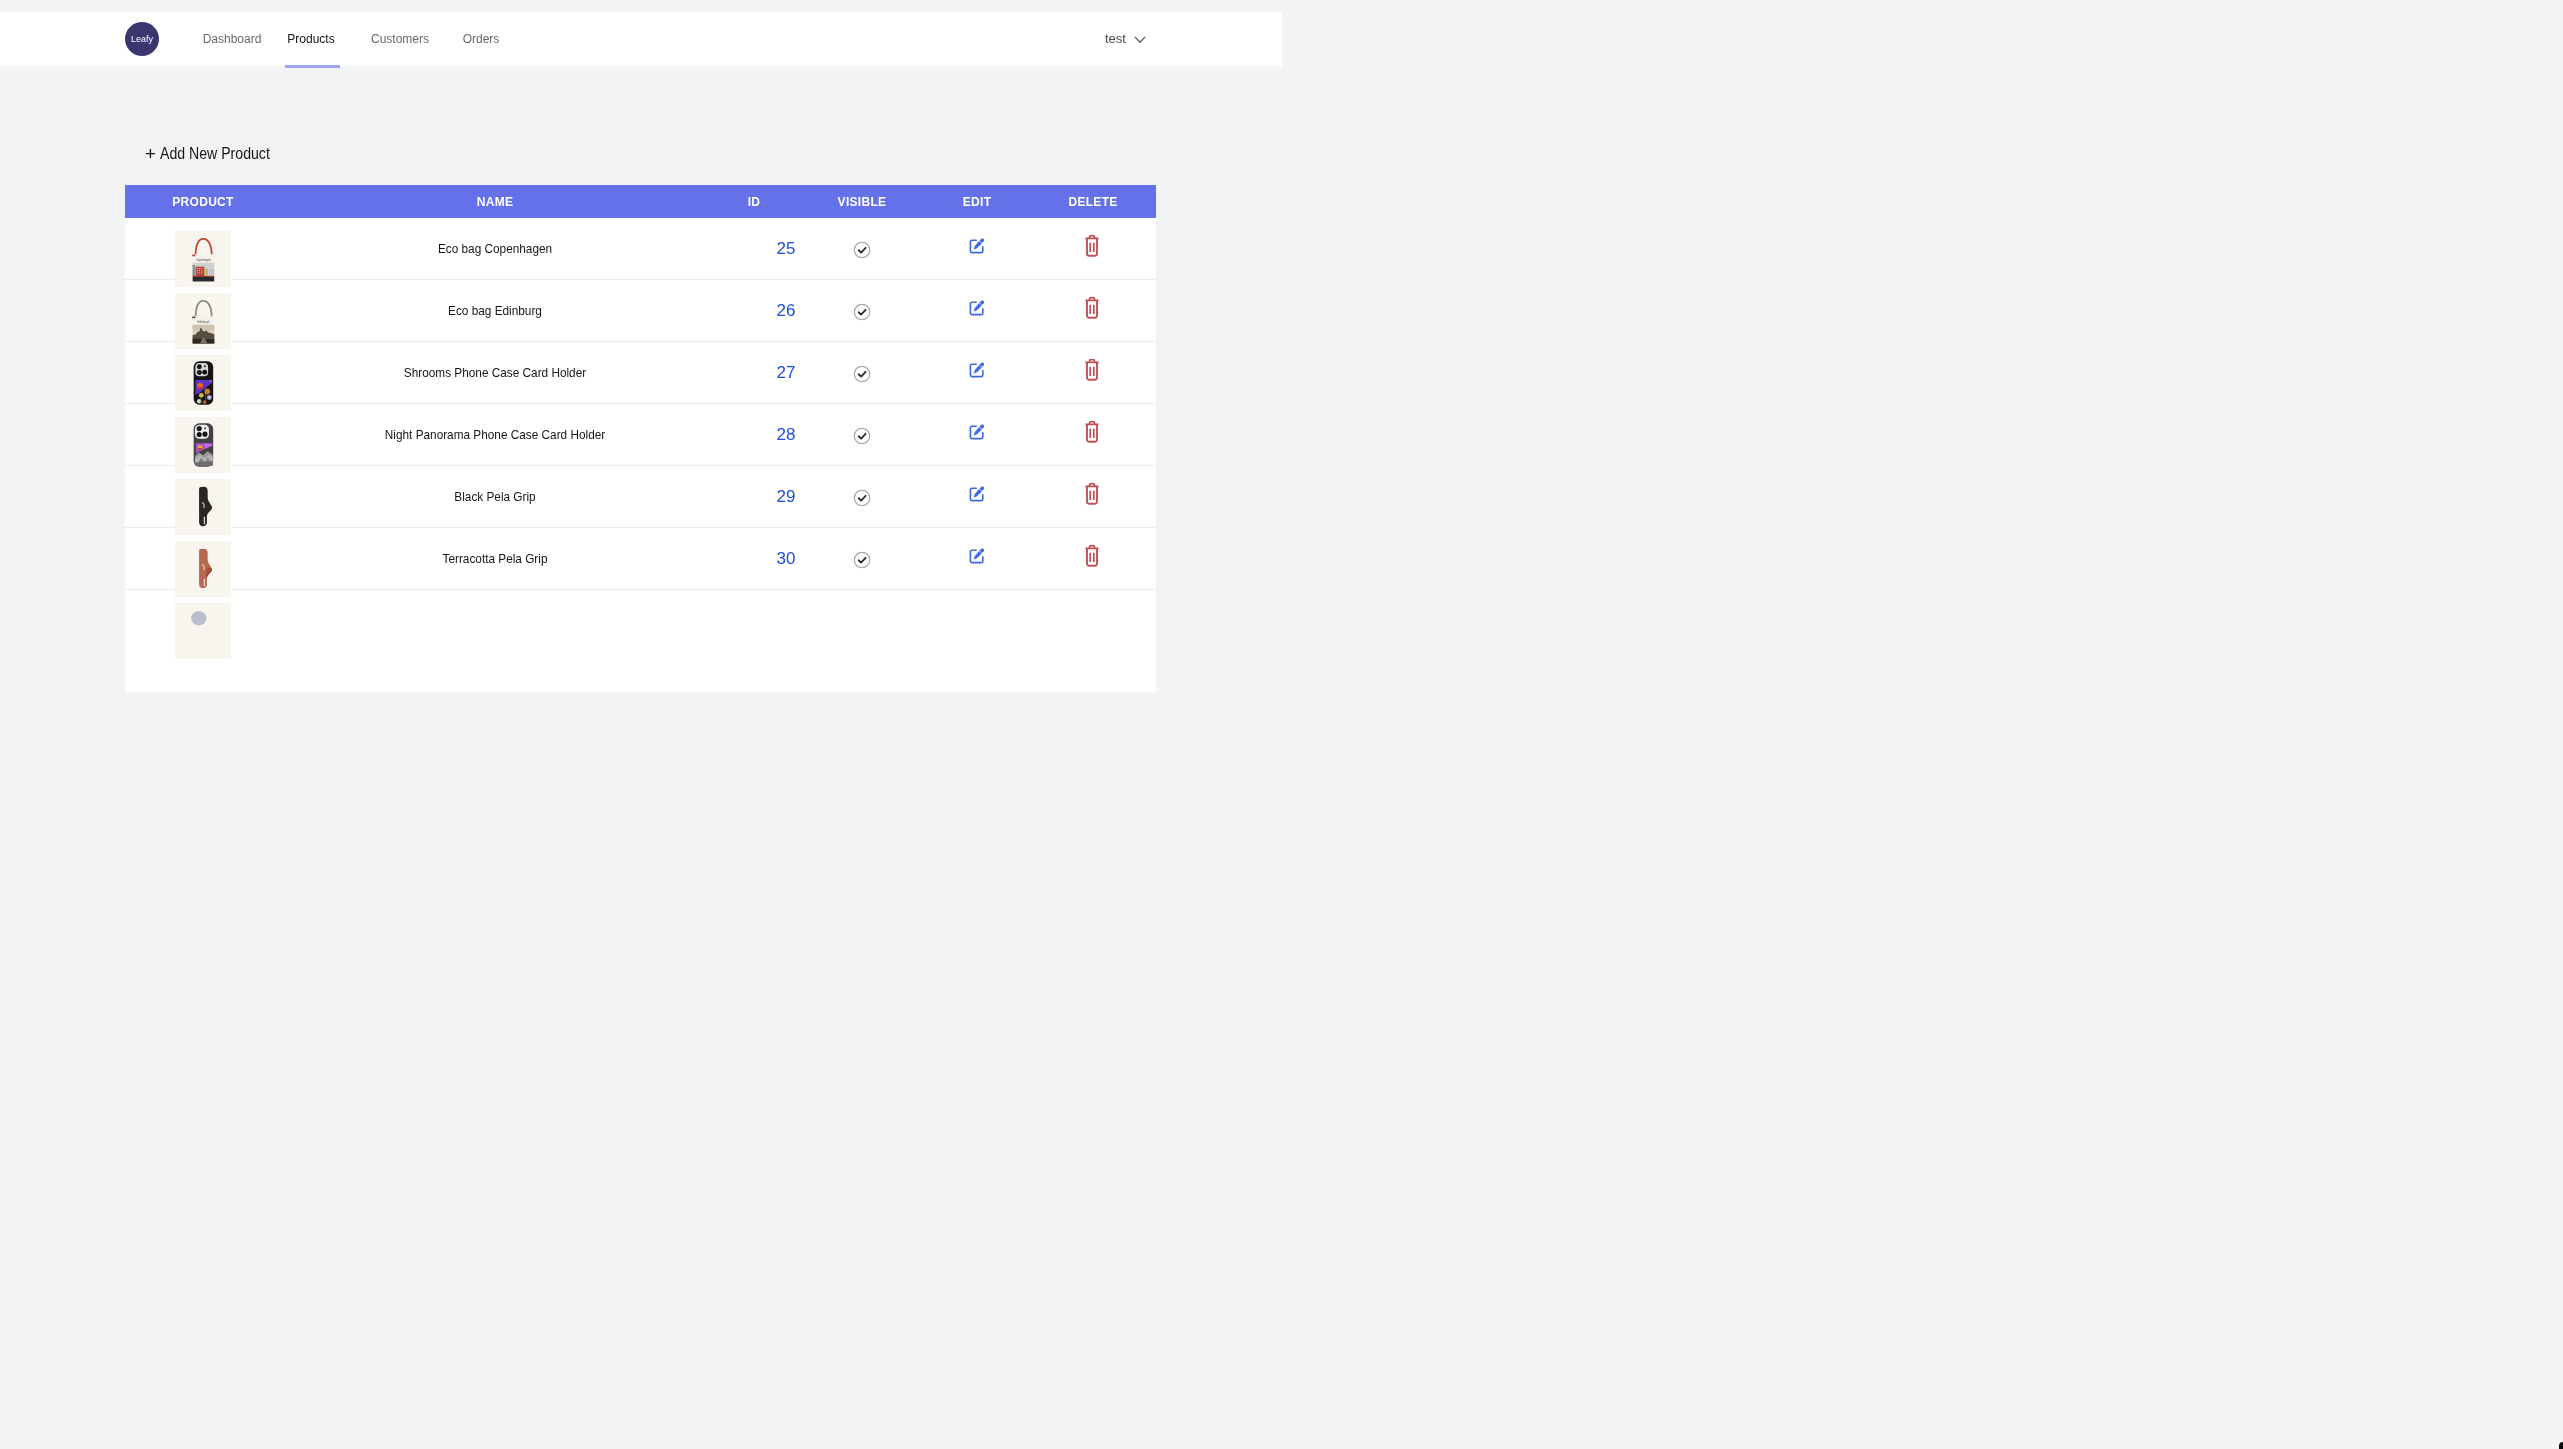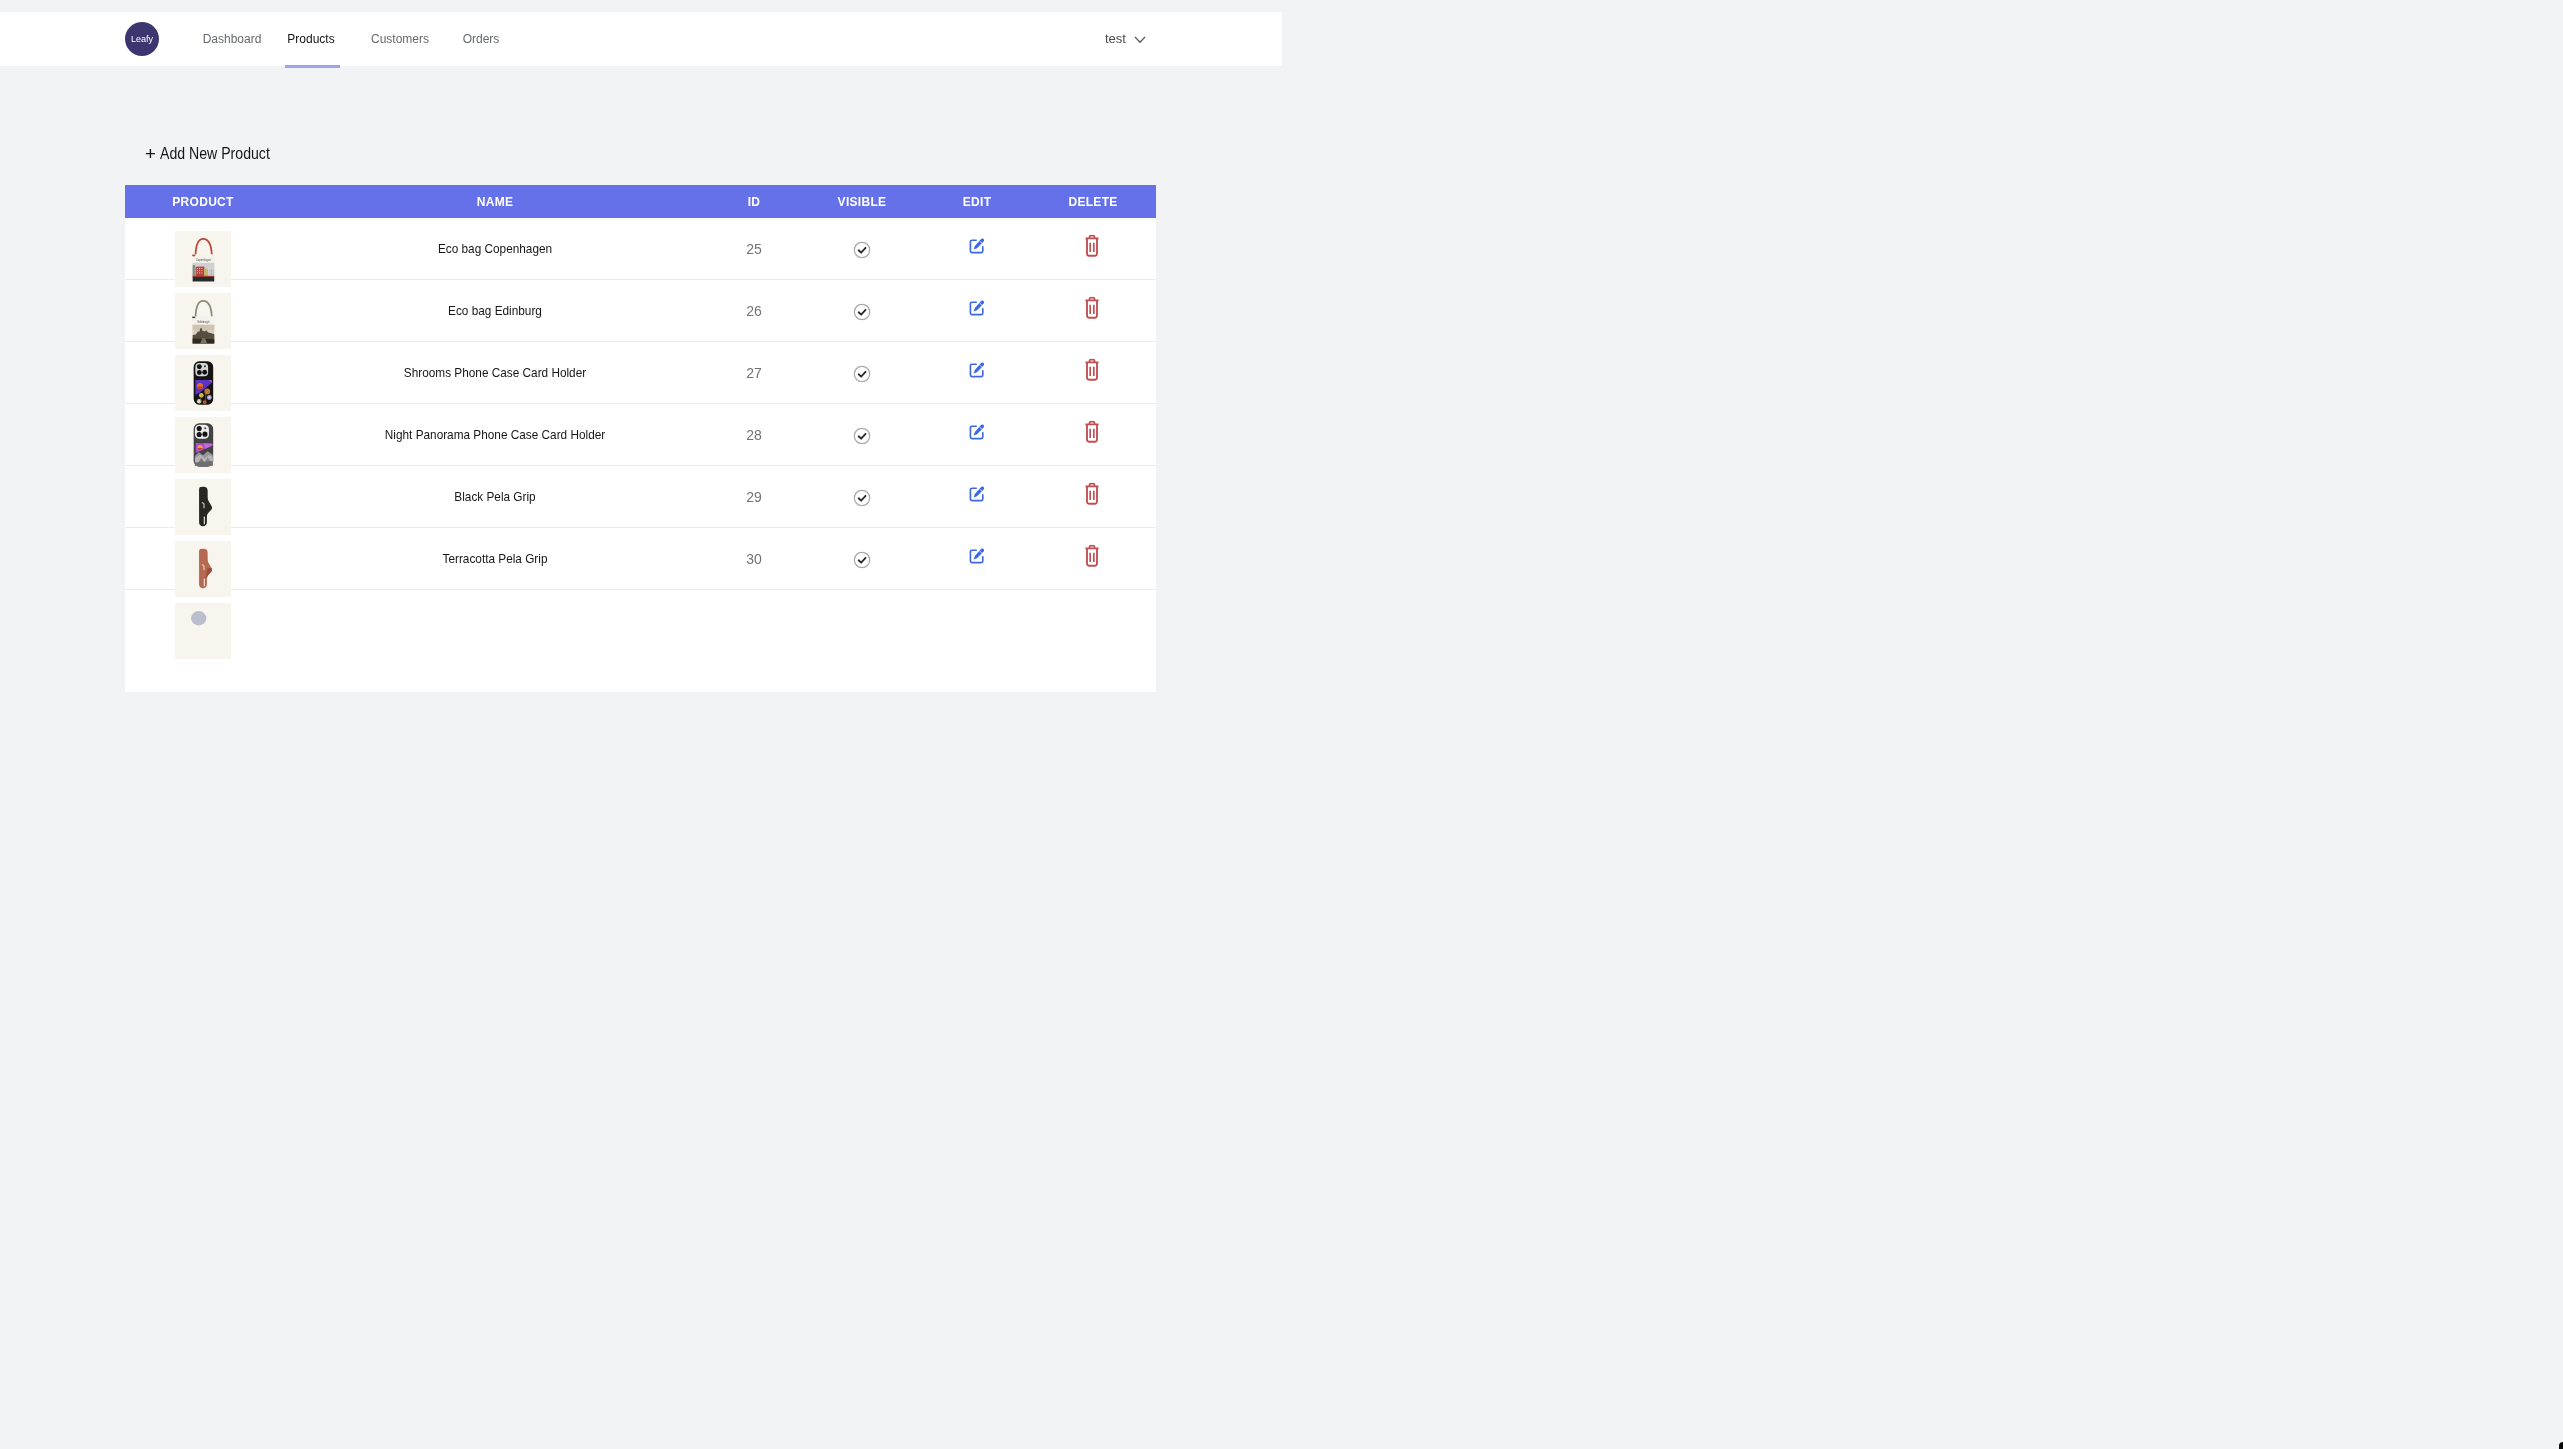--- a/index.html
+++ b/index.html
@@ -14,21 +14,21 @@
 .main { position:relative; height:670px; }
 .addnew { position:absolute; left:145px; top:77px; font-size:17px; color:#17171a; display:flex; align-items:center; font-weight:500; }
 .addnew .plus { font-weight:400; font-size:18.6px; margin-right:4.2px; }
 .addnew .txt { display:inline-block; transform:scaleX(0.83); transform-origin:left center; white-space:nowrap; }
 .table { position:absolute; left:125px; top:119px; width:1031px; background:#fff; }
 .thead { position:relative; height:33px; background:#6571e9; color:#fff; font-size:12px; font-weight:bold; letter-spacing:0.3px; }
 .thead span { position:absolute; top:50%; transform:translate(-50%,-50%); }
 .row { position:relative; height:62px; border-bottom:0.8px solid #ececec; }
 .cell { position:absolute; top:50%; transform:translate(-50%,-50%); }
 .name { font-size:12.7px; color:#161616; white-space:nowrap; transform:translate(-50%,-50%) scaleX(0.93); }
-.pid { font-size:14px; color:#737373; }
+.pid { font-size:17px; color:#1d4ed8;margin-left:32px; }
 .thumb { position:absolute; left:50px; top:13px; width:56px; height:56px; }
 .corner { position:fixed; right:0; bottom:0; width:4.2px; height:6.8px; background:#0a0a0a; border-top-left-radius:4.2px; }
 </style>
 </head>
 <body>
 <div class="nav">
   <div class="logo">Leafy</div>
   <a style="left:232px">Dashboard</a>
   <a class="active" style="left:311px">Products</a>
   <a style="left:400px">Customers</a>

